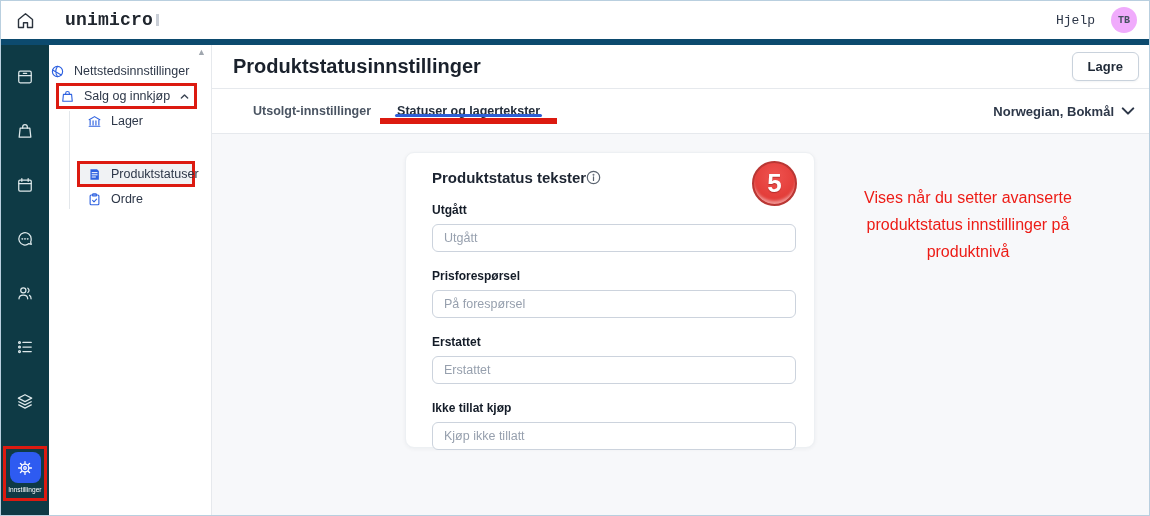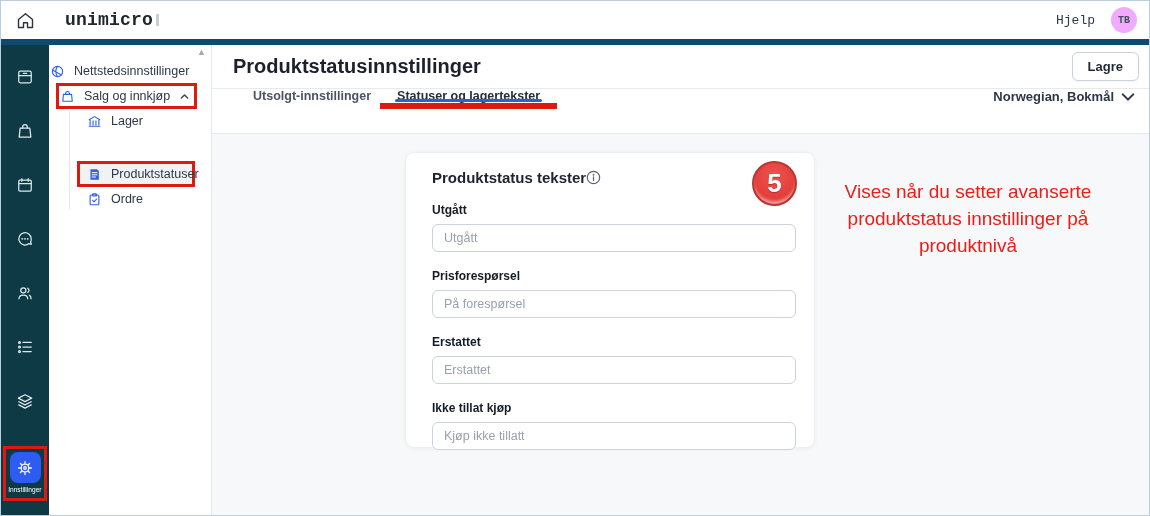--- a/index.html
+++ b/index.html
@@ -39,21 +39,21 @@
   .nav-row.arkiv { margin-top:4px; padding-right:14px; }
   .chev { margin-left:auto; margin-right:10px; color:#3c4654; display:flex; }
   .nav-row.arkiv .chev { margin-right:14px; }
 
   
   .main { flex:1; display:flex; flex-direction:column; min-width:0; }
   .main-header { height:44px; flex:0 0 44px; background:#fff; border-bottom:1px solid #e6e9ed; display:flex; align-items:center; padding:0 10px 0 21px; }
   .page-title { font-size:20px; font-weight:700; color:#1a212c; }
   .save-btn { margin-left:auto; background:#fff; border:1px solid #c9d2dc; border-radius:6px; padding:6px 15px; font-size:13px; font-weight:600; color:#1f2937; cursor:pointer; box-shadow:0 1px 2px rgba(20,35,60,.05); font-family:"Liberation Sans",sans-serif; }
 
-  .tabs-row { height:45px; flex:0 0 45px; background:#fff; border-bottom:1px solid #e6e9ed; display:flex; align-items:flex-start; padding-left:28px; position:relative; }
+  .tabs-row { height:45px; flex:0 0 45px; background:#fff; border-bottom:1px solid #e6e9ed; display:flex; align-items:center; padding-left:28px; position:relative; }
   .tab { display:flex; align-items:center; padding:0 13px; font-size:12.5px; font-weight:600; color:#4a5462; cursor:pointer; position:relative; }
   .tab.active { color:#252f3d; }
   .tab.active .tab-underline { position:absolute; left:11px; right:11px; bottom:1px; height:3px; border-radius:2px; background:#2e5fd6; }
   .tab-anno { position:absolute; top:14px; bottom:-1px; left:-4px; right:-4px; border:3px solid #dc1a10; pointer-events:none; }
   .lang { margin-left:auto; margin-right:14px; display:flex; align-items:center; gap:7px; cursor:pointer; color:#2d3748; }
   .lang-label { font-size:13px; font-weight:700; }
 
   .content { flex:1; background:#f7f8fa; position:relative; min-height:0; }
 
   
@@ -61,21 +61,21 @@
   .card-title-row { display:flex; align-items:center; gap:0; }
   .card-title { font-size:15px; font-weight:700; color:#1c2431; }
   .info-icon { color:#5b6470; display:flex; cursor:pointer; }
   .field { margin-top:17px; }
   .field-label { display:block; font-size:12px; font-weight:700; color:#141c28; margin-bottom:7px; }
   .field-input { width:100%; height:28px; border:1px solid #ccd3dd; border-radius:6px; padding:0 11px; font-size:12.5px; color:#2d3748; background:#fff; font-family:"Liberation Sans",sans-serif; outline:none; }
   .field-input::placeholder { color:#97a0ae; }
 
   
   .step-badge { position:absolute; left:540px; top:27px; width:45px; height:45px; border-radius:50%; background:radial-gradient(circle at 50% 32%, #ef5350 0%, #e23b37 70%); border:2px solid #b93734; box-shadow:inset 0 -4px 3px -1px rgba(255,255,255,.45); display:flex; align-items:center; justify-content:center; color:#fff; font-size:26px; font-weight:800; text-shadow:0 1px 1px rgba(130,20,20,.5); }
-  .note { position:absolute; left:622px; top:44px; width:268px; text-align:center; color:#ed1c16; font-size:19px; line-height:27px; }
+  .note { position:absolute; left:622px; top:50px; width:268px; text-align:center; color:#ed1c16; font-size:16px; line-height:27px; }
 </style>
 </head>
 <body>
 
 <div class="page">
 
   <div class="topbar">
     <div class="home-btn">
       <span style="display:flex">
         <svg width="21" height="21" viewBox="0 0 24 24" fill="none" stroke="#2b333d" stroke-width="1.6" stroke-linejoin="round">

